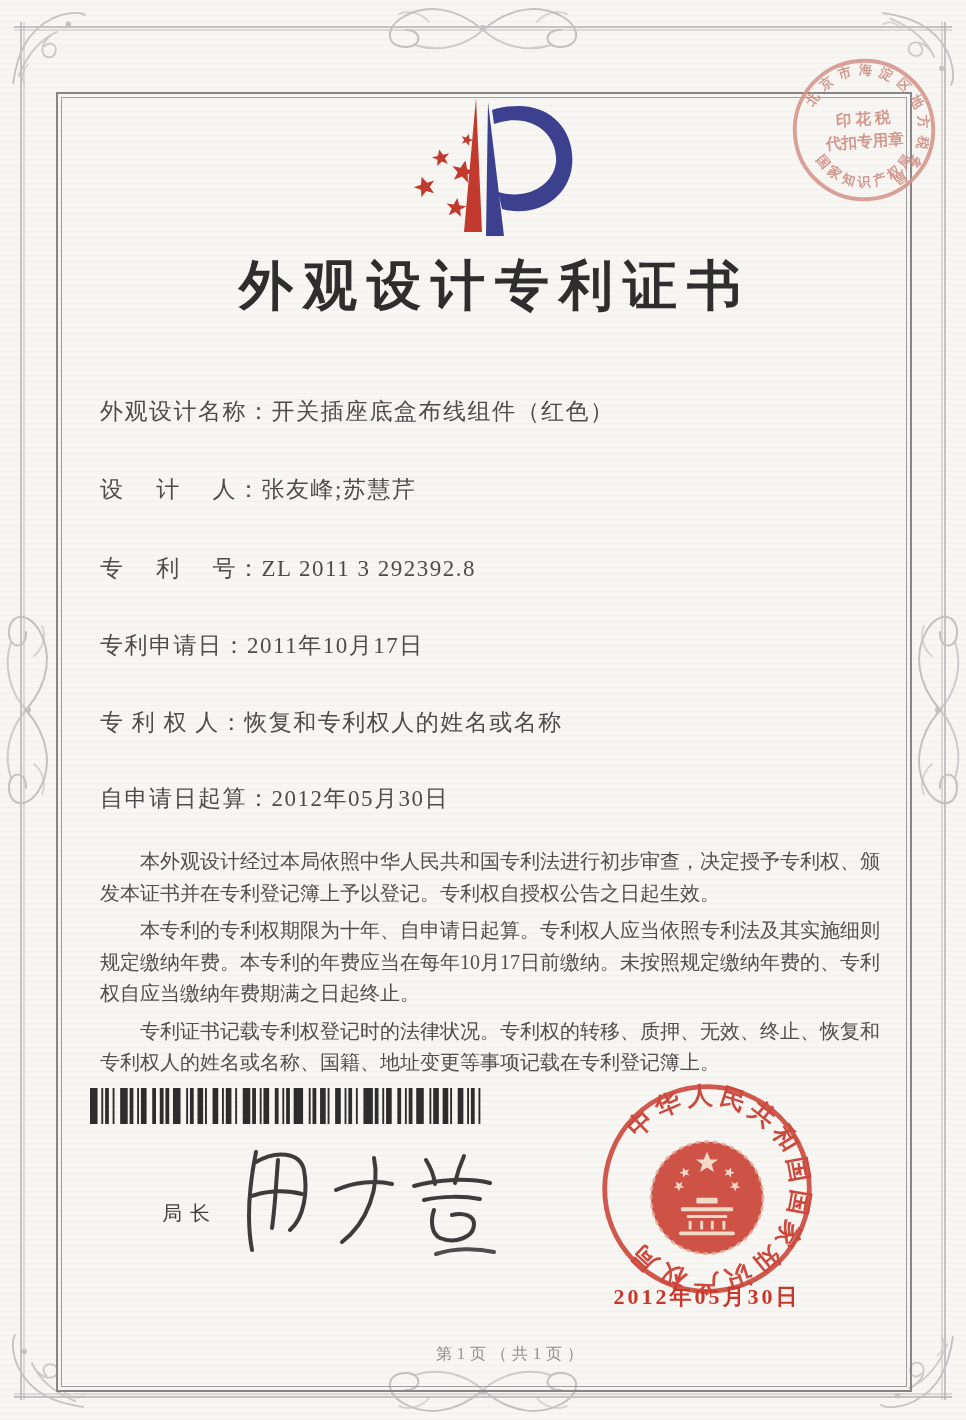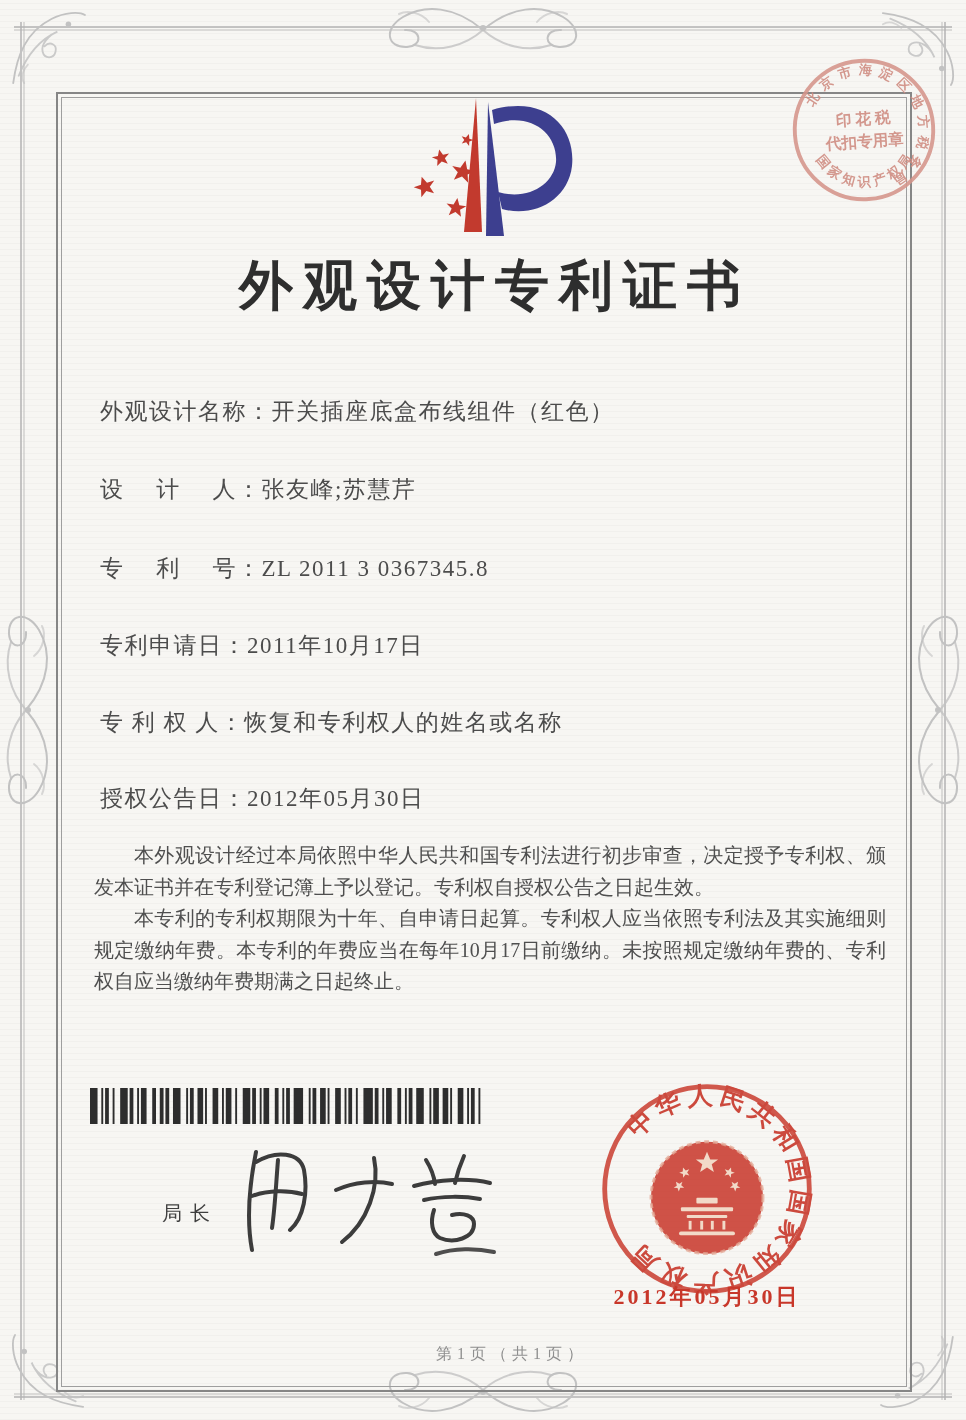--- a/index.html
+++ b/index.html
@@ -35,21 +35,21 @@
   
   .cert-no{position:absolute;left:80px;top:112px;font-size:22px;letter-spacing:4px;color:#4e4e4e;}
   .logo{position:absolute;left:396px;top:88px;width:182px;height:154px;}
   .tax-stamp{position:absolute;left:786px;top:52px;width:156px;height:156px;opacity:.88;transform:rotate(-4deg);}
   .title{position:absolute;left:0;top:250px;width:100%;text-align:center;
          font-size:54px;font-weight:bold;letter-spacing:10px;color:#2e2e2e;padding-left:12px;}
   .field{position:absolute;left:100px;font-size:23px;letter-spacing:1.5px;color:#4c4c4c;white-space:nowrap;}
   .f0{top:396px;} .f1{top:474px;} .f2{top:553px;} .f3{top:630px;} .f4{top:707px;} .f5{top:783px;}
   .body-text{position:absolute;left:94px;top:840px;width:792px;font-size:20px;line-height:31.5px;
              color:#4f4f4f;text-align:justify;}
-  .body-text p{margin:0;text-indent:2em;}
+  .body-text p{margin:6px;text-indent:2em;}
   .barcode{position:absolute;left:90px;top:1088px;width:396px;height:38px;}
   .role-label{position:absolute;left:162px;top:1200px;font-size:20px;letter-spacing:8px;color:#3f3f3f;}
   .signature{position:absolute;left:228px;top:1138px;width:280px;height:145px;}
   .seal{position:absolute;left:596px;top:1078px;width:222px;height:222px;opacity:.9;}
   .seal-date{position:absolute;left:596px;top:1282px;width:222px;text-align:center;
              font-size:22px;letter-spacing:3px;color:#c8372a;font-weight:bold;}
   .footer{position:absolute;left:0;top:1344px;width:100%;text-align:center;
           font-size:16px;letter-spacing:5px;color:#8f8f8f;padding-left:29px;}
   .sr-only{position:absolute;width:1px;height:1px;overflow:hidden;clip:rect(0 0 0 0);}
   .defs-hidden{position:absolute;width:0;height:0;overflow:hidden;}
@@ -140,28 +140,29 @@
       <textPath href="#taxBot" startOffset="8">国家知识产权局</textPath>
     </text>
     <text x="80" y="74" text-anchor="middle" font-size="16" fill="#cf8b80" font-weight="bold">印 花 税</text>
     <text x="80" y="97" text-anchor="middle" font-size="16" fill="#cf8b80" font-weight="bold">代扣专用章</text>
   </svg>
 
   <div class="title">外观设计专利证书</div>
 
   <div class="field f0"><span>外观设计名称：</span><span>开关插座底盒布线组件（红色）</span></div>
   <div class="field f1"><span>设　 计　 人：</span><span>张友峰;苏慧芹</span></div>
-  <div class="field f2"><span>专　 利　 号：</span><span>ZL 2011 3 0367345.8</span></div>
+  <div class="field f2"><span>专　 利　 号：</span><span>ZL 2011 3 292392.8</span></div>
   <div class="field f3"><span>专利申请日：</span><span>2011年10月17日</span></div>
   <div class="field f4"><span>专 利 权 人：</span><span>恢复和专利权人的姓名或名称</span></div>
-  <div class="field f5"><span>授权公告日：</span><span>2012年05月30日</span></div>
+  <div class="field f5"><span>自申请日起算：</span><span>2012年05月30日</span></div>
 
   <div class="body-text">
     <p>本外观设计经过本局依照中华人民共和国专利法进行初步审查，决定授予专利权、颁发本证书并在专利登记簿上予以登记。专利权自授权公告之日起生效。</p>
     <p>本专利的专利权期限为十年、自申请日起算。专利权人应当依照专利法及其实施细则规定缴纳年费。本专利的年费应当在每年10月17日前缴纳。未按照规定缴纳年费的、专利权自应当缴纳年费期满之日起终止。</p>
+    <p>专利证书记载专利权登记时的法律状况。专利权的转移、质押、无效、终止、恢复和专利权人的姓名或名称、国籍、地址变更等事项记载在专利登记簿上。</p>
   </div>
 
   <svg class="barcode" preserveAspectRatio="none" viewBox="0 0 210 38">
       <rect x="0" y="0" width="4" height="36" fill="#2d2d2d"></rect>
       <rect x="6" y="0" width="1" height="36" fill="#2d2d2d"></rect>
       <rect x="8" y="0" width="2" height="36" fill="#2d2d2d"></rect>
       <rect x="12" y="0" width="1" height="36" fill="#2d2d2d"></rect>
       <rect x="16" y="0" width="4" height="36" fill="#2d2d2d"></rect>
       <rect x="21" y="0" width="2" height="36" fill="#2d2d2d"></rect>
       <rect x="25" y="0" width="1" height="36" fill="#2d2d2d"></rect>

